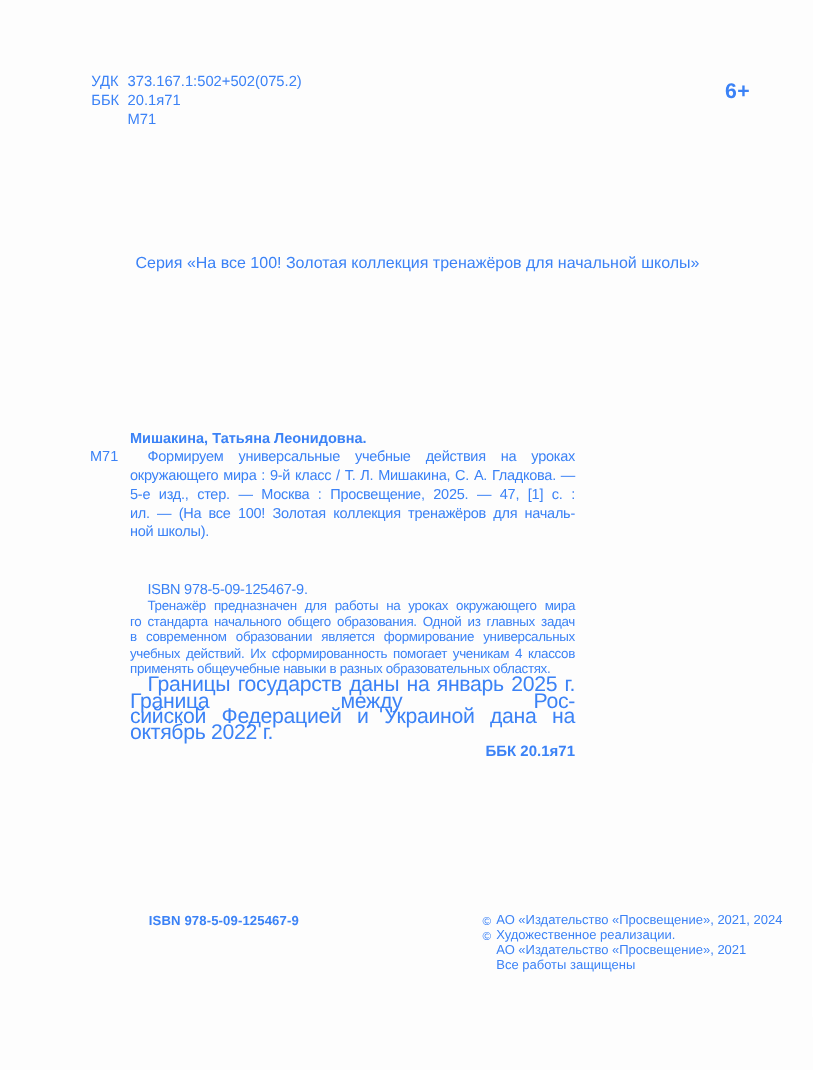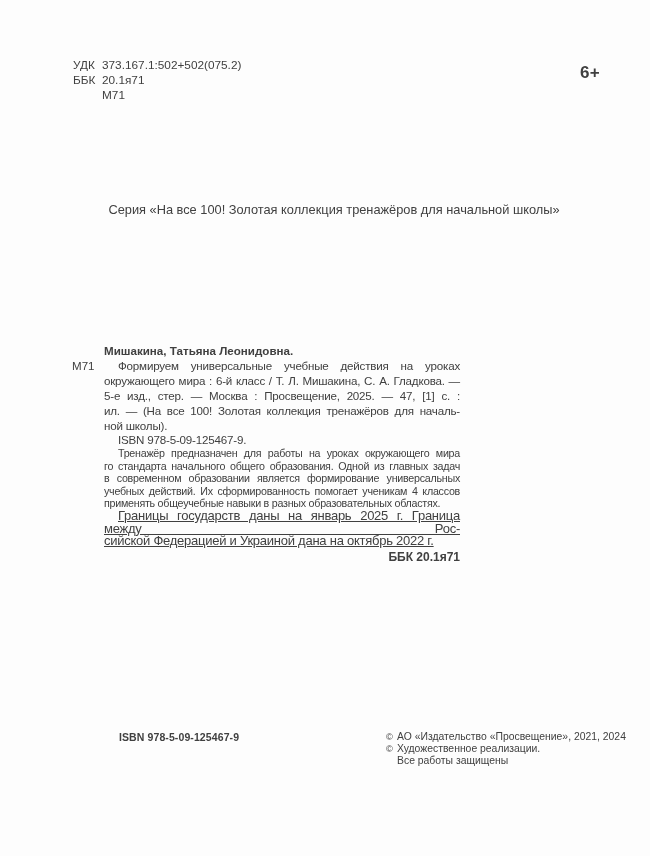--- a/index.html
+++ b/index.html
@@ -2,40 +2,40 @@
 <html lang="ru"><head>
 <meta charset="utf-8">
 <style>
   html,body{margin:0;padding:0;background:#ffffff;}
   .page{
     position:relative;
     width:650px;height:856px;
     background:#fdfdfd;
     overflow:hidden;
     font-family:"Liberation Sans",sans-serif;
-    color:#404040;
+    color:#3b82f6;
   }
   
   .meta{position:absolute;left:73px;top:58px;font-size:11.8px;line-height:15px;}
   .meta .row{display:flex;}
   .meta .lbl{width:29px;flex:0 0 29px;}
   
   .age{position:absolute;left:580px;top:63px;font-size:17px;font-weight:bold;letter-spacing:.3px;}
   
   .series{position:absolute;left:58px;top:202px;width:552px;text-align:center;font-size:12.8px;}
   
   .card{position:absolute;left:104px;top:343px;width:356px;font-size:11.6px;line-height:15px;letter-spacing:-0.2px;}
   .card .author{font-weight:bold;letter-spacing:0;}
   .card .m71{position:absolute;left:-32px;top:15px;letter-spacing:0;}
   .jline{text-align:justify;text-align-last:justify;}
   .jline.last{text-align-last:left;}
   .ind{text-indent:14px;}
-  .card .isbn-ln{text-indent:14px;line-height:14px;}
+  .card .isbn-ln{text-indent:14px;line-height:14px;margin-top:32px;}
   .annot{font-size:10.7px;line-height:12.6px;letter-spacing:-0.25px;}
-  .borders{font-size:13px;line-height:12.6px;letter-spacing:-0.25px;text-decoration:underline;}
+  .borders{font-size:17px;line-height:12.6px;letter-spacing:-0.25px;}
   .codes{margin-top:2px;margin-left:auto;width:fit-content;font-weight:bold;font-size:12px;line-height:14.5px;letter-spacing:0;}
   
   .footer-isbn{position:absolute;left:71px;top:731px;font-size:10.5px;font-weight:bold;letter-spacing:.1px;padding-left:48px;}
   .copyright{position:absolute;left:386px;top:731px;font-size:10.4px;line-height:12px;}
   .c-row{display:flex;}
   .c-mark{flex:0 0 11px;width:11px;font-size:9.3px;}
 </style>
 </head>
 <body>
 
@@ -58,21 +58,21 @@
 
   <div class="age">6+</div>
 
   <div class="series">Серия «На все 100! Золотая коллекция тренажёров для начальной школы»</div>
 
   <div class="card">
     <span class="m71">М71</span>
     <div class="author">Мишакина, Татьяна Леонидовна.</div>
 
     <div class="jline ind">Формируем универсальные учебные действия на уроках</div>
-    <div class="jline">окружающего мира : 6-й класс / Т. Л. Мишакина, С. А. Гладкова. —</div>
+    <div class="jline">окружающего мира : 9-й класс / Т. Л. Мишакина, С. А. Гладкова. —</div>
     <div class="jline">5-е изд., стер. — Москва : Просвещение, 2025. — 47, [1] с. :</div>
     <div class="jline">ил. — (На все 100! Золотая коллекция тренажёров для началь-</div>
     <div class="jline last">ной школы).</div>
 
     <div class="isbn-ln">ISBN 978-5-09-125467-9.</div>
 
     <div class="annot">
       <div class="jline ind">Тренажёр предназначен для работы на уроках окружающего мира</div>
       <div class="jline">го стандарта начального общего образования. Одной из главных задач</div>
       <div class="jline">в современном образовании является формирование универсальных</div>
@@ -96,20 +96,21 @@
     <div class="c-row">
       <span class="c-mark">©</span>
       <span>АО «Издательство «Просвещение», 2021, 2024</span>
     </div>
     <div class="c-row">
       <span class="c-mark">©</span>
       <span>Художественное реализации.</span>
     </div>
     <div class="c-row">
       <span class="c-mark"></span>
+      <span>АО «Издательство «Просвещение», 2021</span>
     </div>
     <div class="c-row">
       <span class="c-mark"></span>
       <span>Все работы защищены</span>
     </div>
   </div>
 
 </div>
 
 </body></html>

